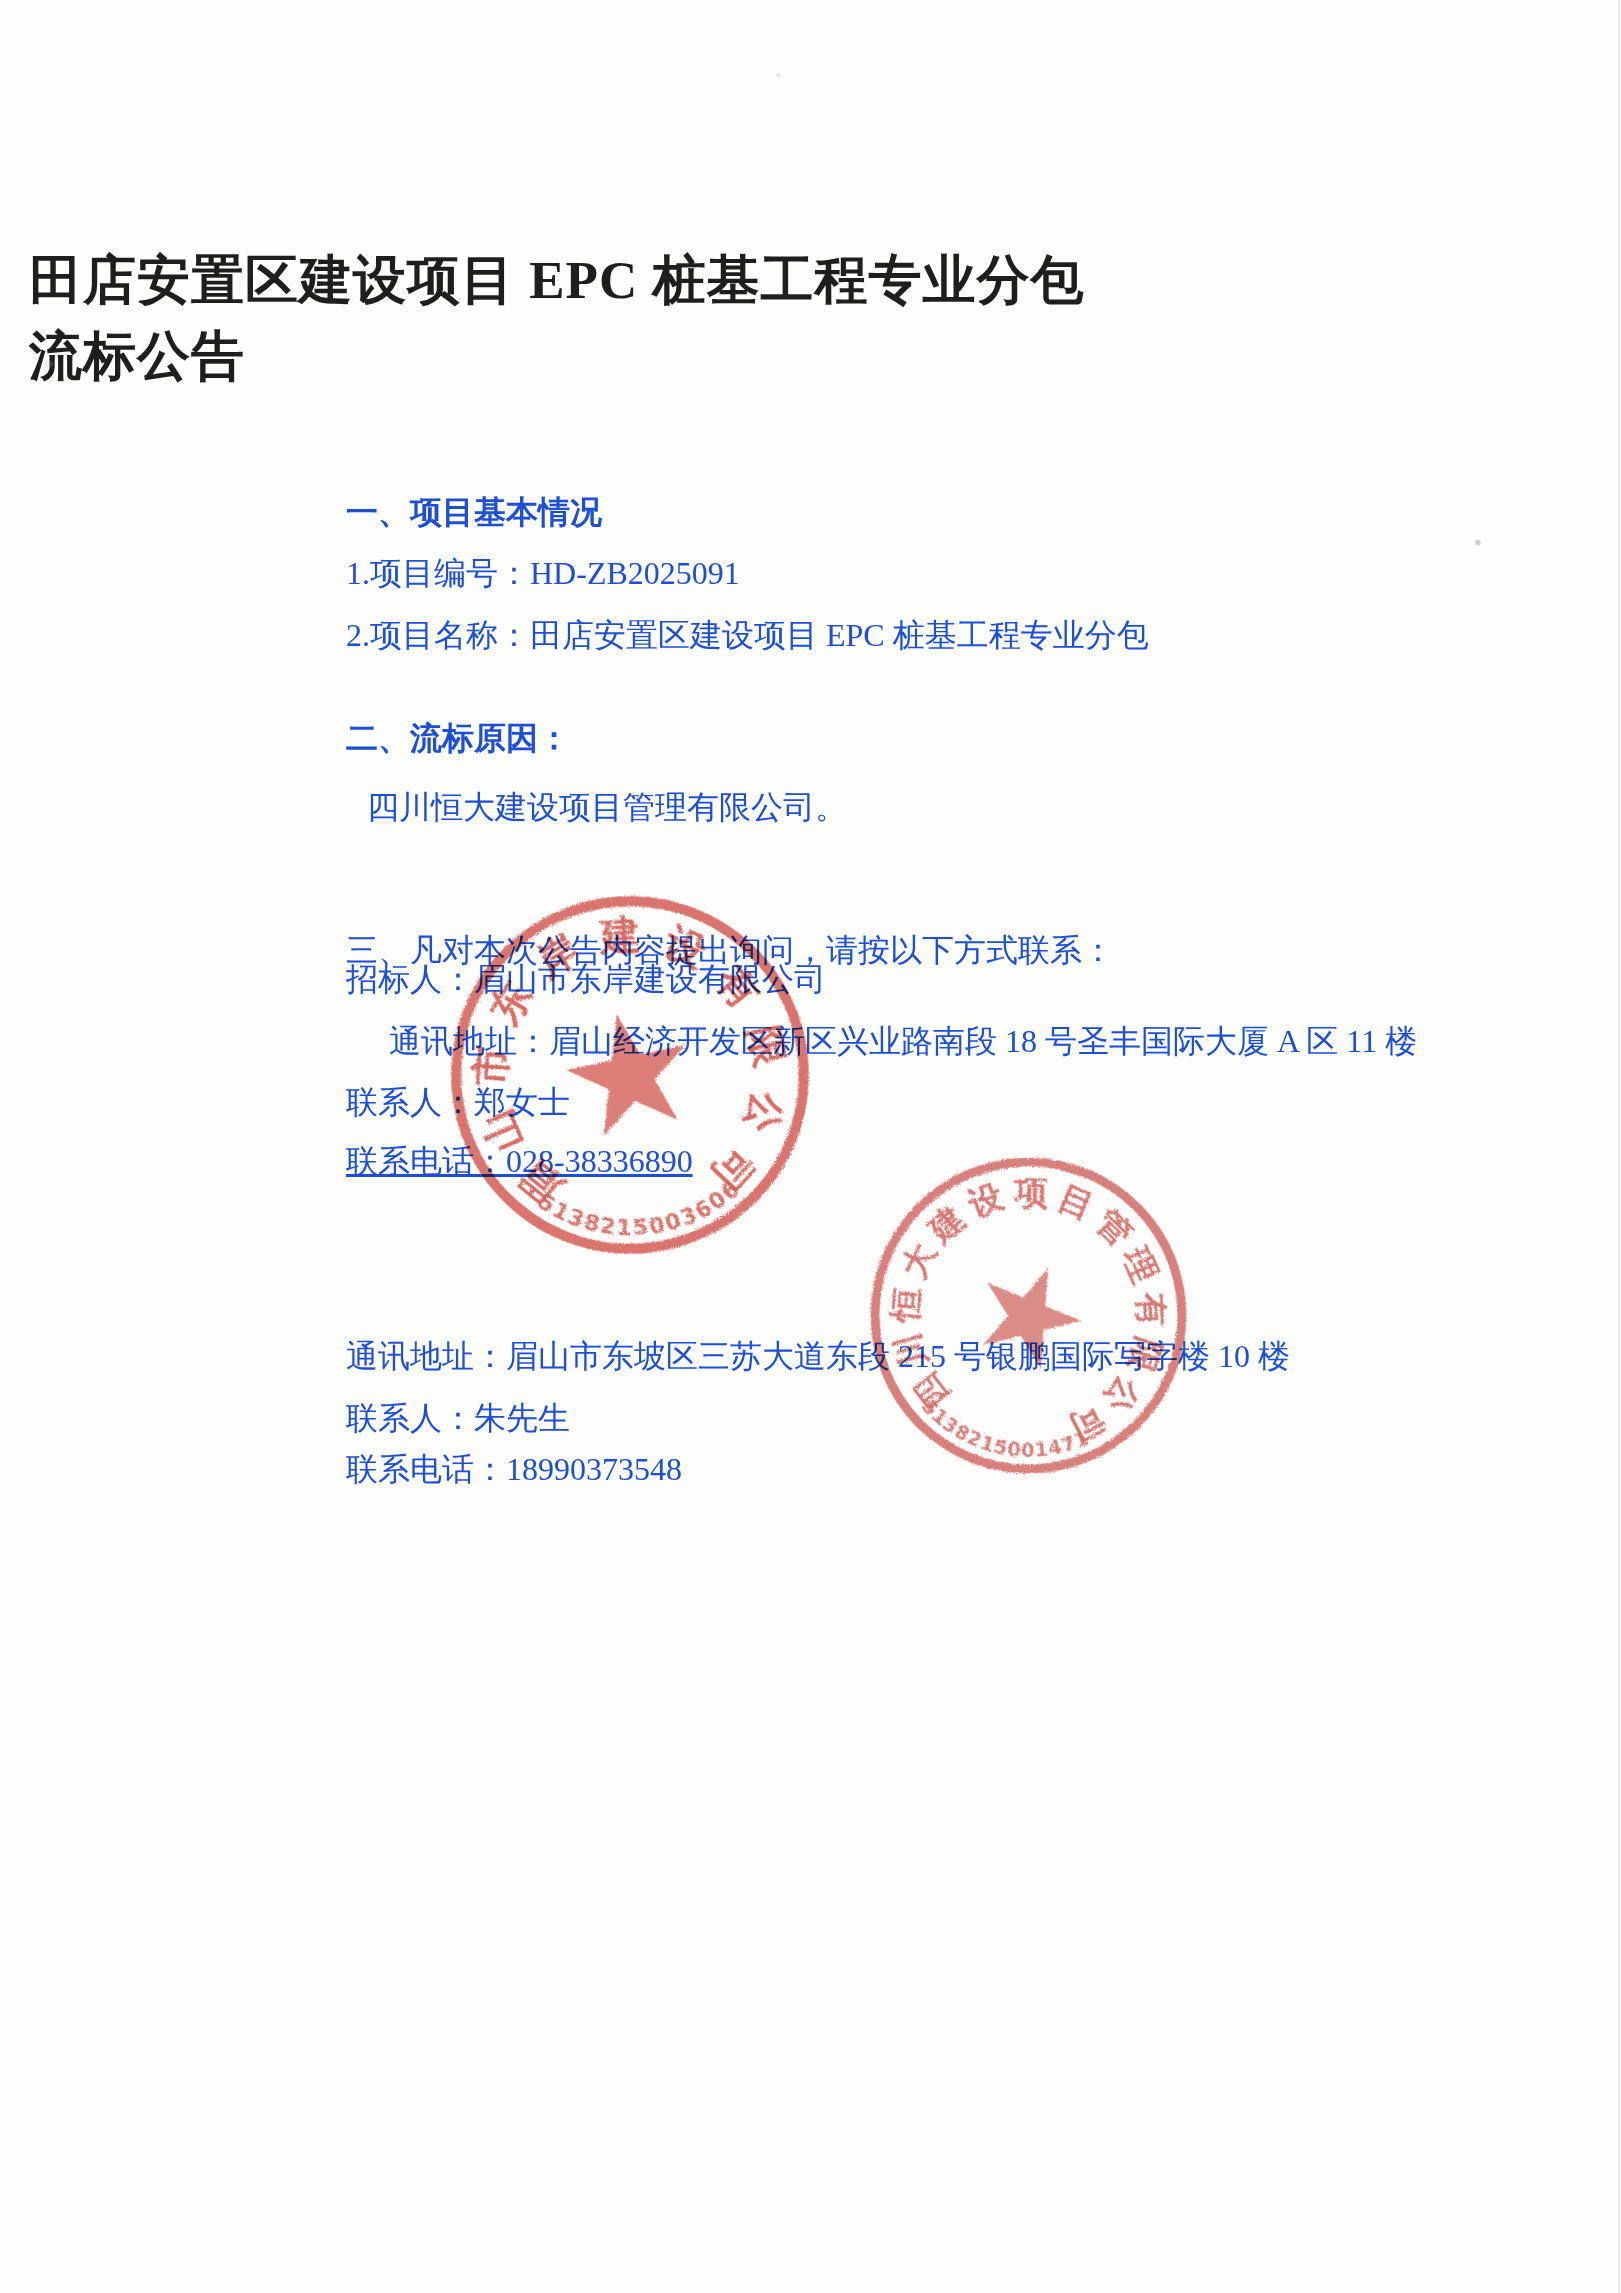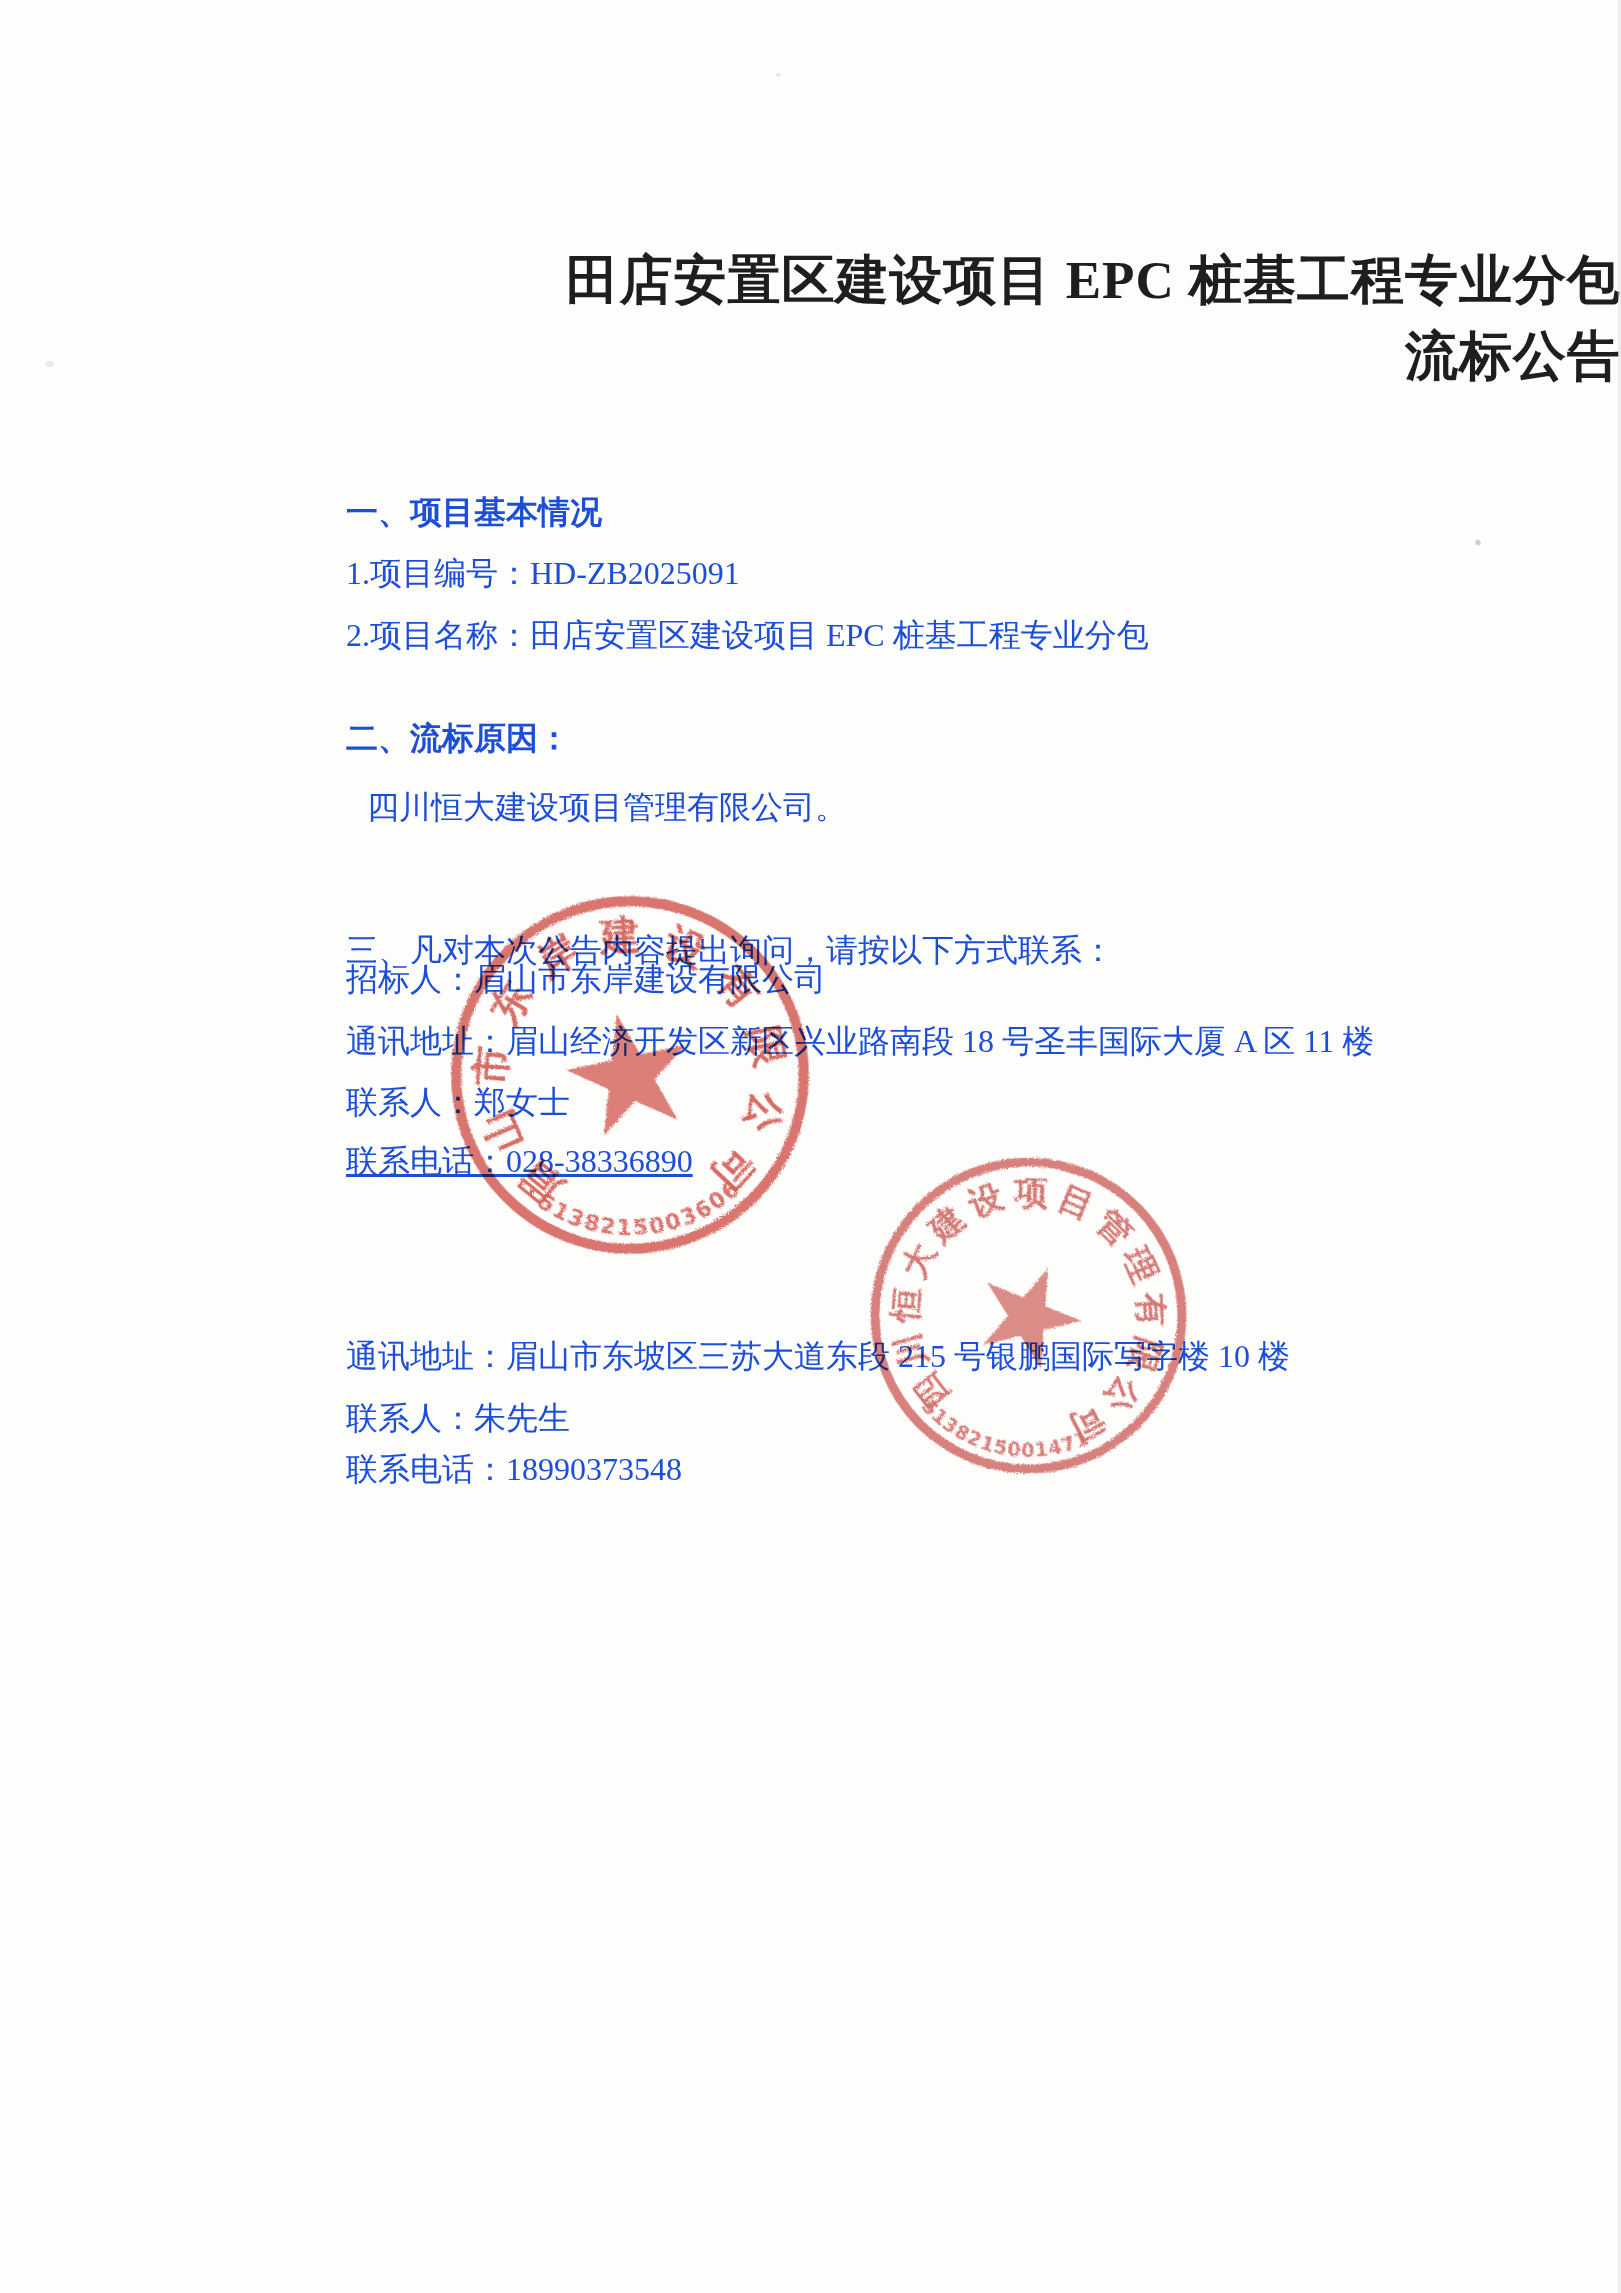--- a/index.html
+++ b/index.html
@@ -8,21 +8,21 @@
     width:1621px;height:2294px;
     margin:0 auto;
     background:#fdfdfc;
     overflow:hidden;
     font-family:"Liberation Serif","DejaVu Serif",serif;
     color:#242424;
   }
   
   .doc-title{
     position:absolute;left:29px;right:0;
-    text-align:right;
+    text-align:left;
     font-size:53px;font-weight:700;
     letter-spacing:1px;
     color:#1e1e1e;
     white-space:pre;
   }
   #title1{top:245px;}
   #title2{top:321px;}
 
   
   .line{
@@ -32,21 +32,21 @@
     color:#1d4ed8;
   }
   .bold{font-weight:700;}
   #h1{top:492px;}
   #p1{top:553px;}
   #p2{top:615px;}
   #h2{top:718px;}
   #p3{top:787px;left:367px;}
   #h3{top:906px;margin-top:24px;}
   #p4{top:959px;}
-  #p5{top:1021px;}
+  #p5{top:1021px;margin-left:43px;}
   #p6{top:1082px;}
   #p7{top:1141px;text-decoration:underline;}
   #p8{top:1272px;}
   #p9{top:1336px;}
   #p10{top:1398px;}
   #p11{top:1449px;font-family:Liberation Serif, serif;}
 
   
   .seal{
     position:absolute;

